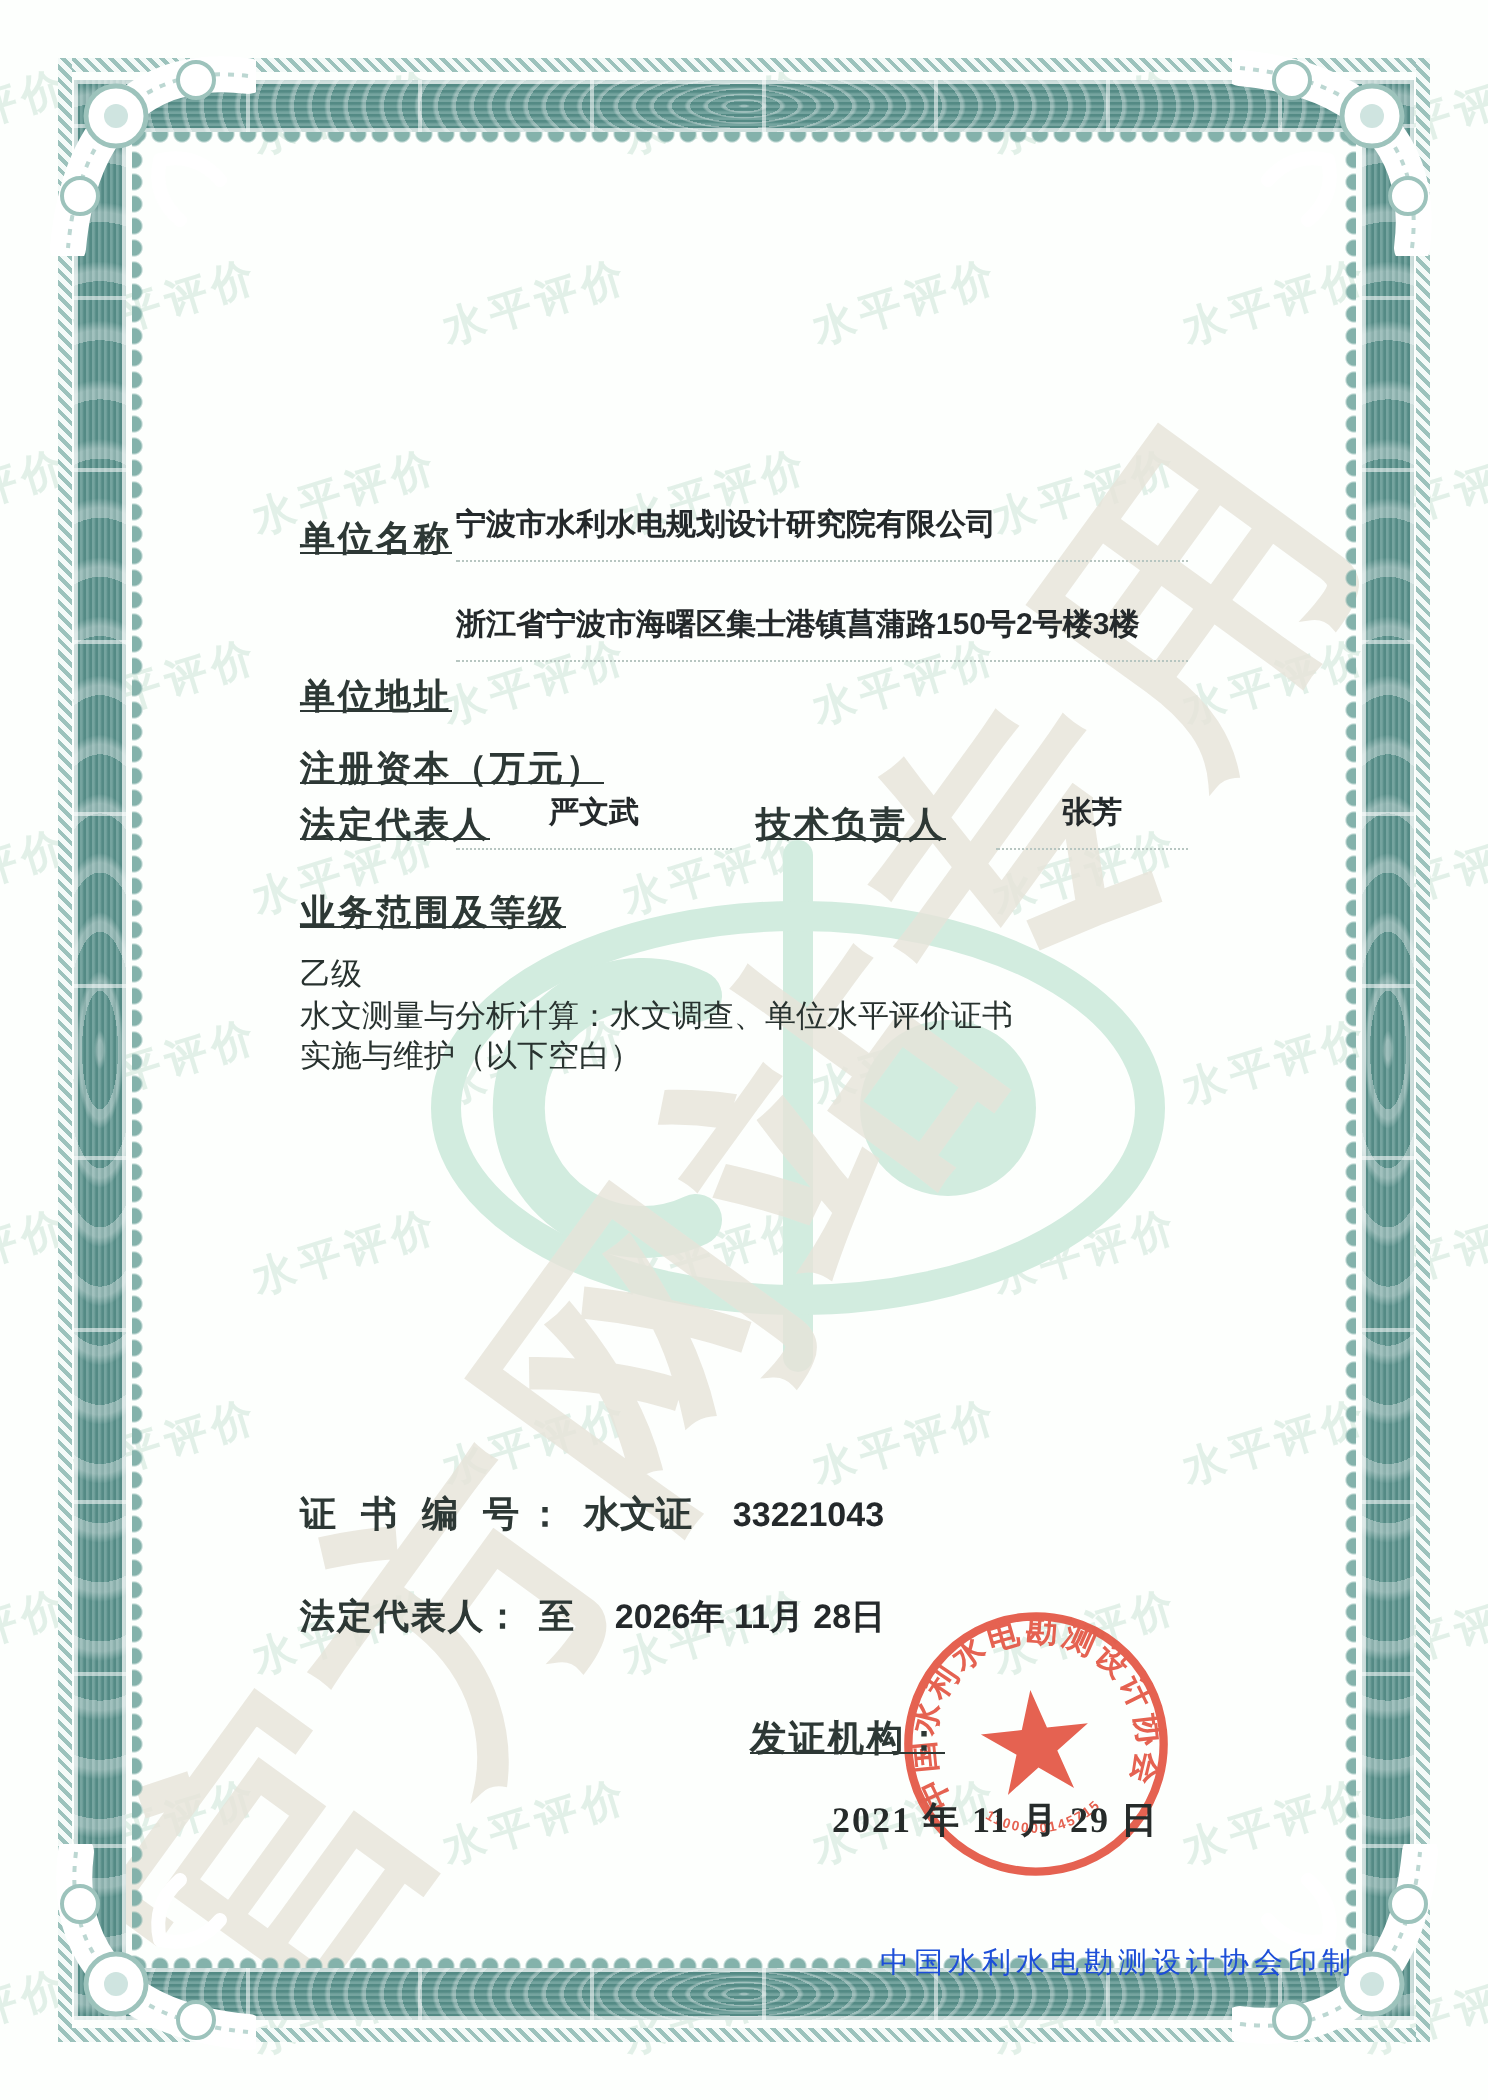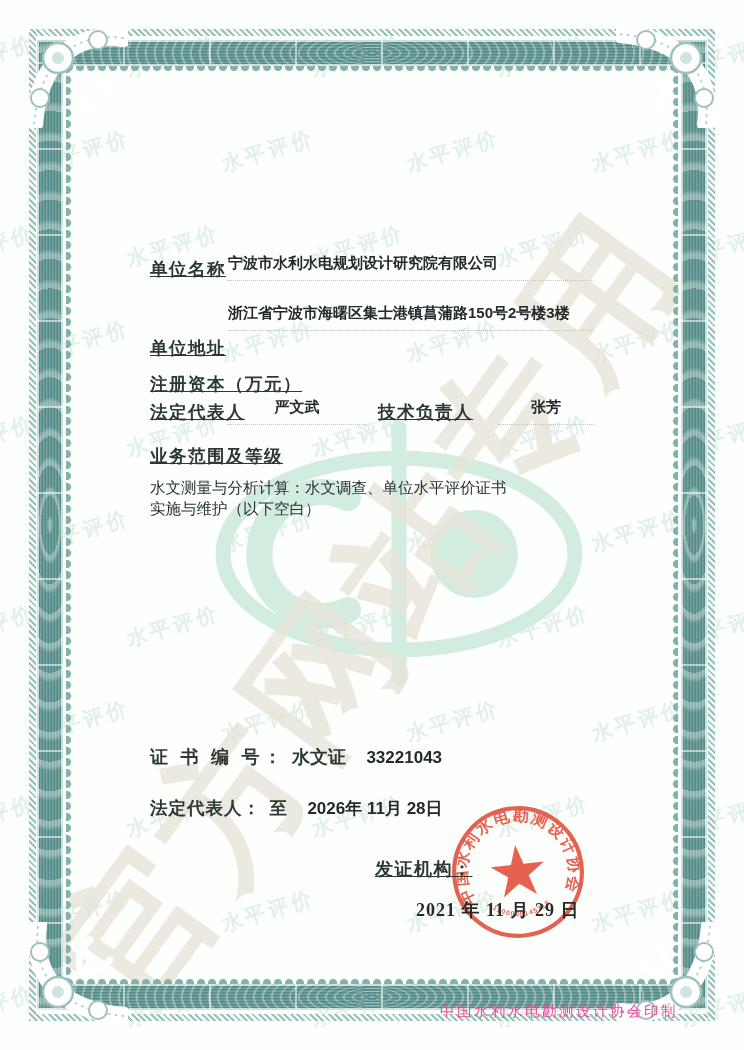--- a/index.html
+++ b/index.html
@@ -80,23 +80,23 @@
     line-height:20px;
   }
   .val.center{text-align:center;}
   .scope{
     position:absolute; left:150px; top:478px; right:92px;
     font-size:15.5px; line-height:20.5px; font-weight:500; color:#28322f;
   }
   .inline-serif{font-family:"Liberation Serif", serif; font-weight:600; color:#2d3835;}
   .seal{position:absolute; left:450px; top:804px; z-index:5; opacity:.88; transform:rotate(-6deg);}
   .footnote{
-    position:absolute; left:0; right:66px; top:1002px; text-align:right;
+    position:absolute; left:0; right:66px; top:972px; text-align:right;
     font-family:"Liberation Serif", serif; font-size:14.5px; letter-spacing:2.5px;
-    color:#ec4899; z-index:6;
+    color:#1d4ed8; z-index:6;
   }
 </style>
 </head>
 <body>
 
 <div class="page">
 
   <div class="wm-tiles">
       <span class="wm-tile" style="left: -60px; top: 42px;">水平评价</span>
       <span class="wm-tile" style="left: 125px; top: 42px;">水平评价</span>
@@ -238,20 +238,21 @@
     <div class="lab" style="left:150px; top:353px;margin-top:19px;">注册资本（万元）</div>
 
     <div class="lab" style="left:150px; top:400px;">法定代表人</div>
     <div class="val center" style="left:228px; top:397px; width:138px;">严文武</div>
     <div class="lab" style="left:378px; top:400px;">技术负责人</div>
     <div class="val center" style="left:498px; top:397px; width:96px;">张芳</div>
 
     <div class="lab" style="left:150px; top:444px;text-align:center;">业务范围及等级</div>
 
     <div class="scope">
+      <div>乙级</div>
       <div>水文测量与分析计算：水文调查、单位水平评价证书</div>
       <div>实施与维护（以下空白）</div>
     </div>
 
     <div style="position:absolute; left:150px; top:745px;">
       <span class="inline-serif" style="font-size:18px; letter-spacing:4px;">证 书 编 号：</span>
       <span class="inline-serif" style="font-size:18px; margin-left:2px;">水文证</span>
       <span style="font-size:17px; font-weight:600; color:#24292b; margin-left:16px;">33221043</span>
     </div>
 

